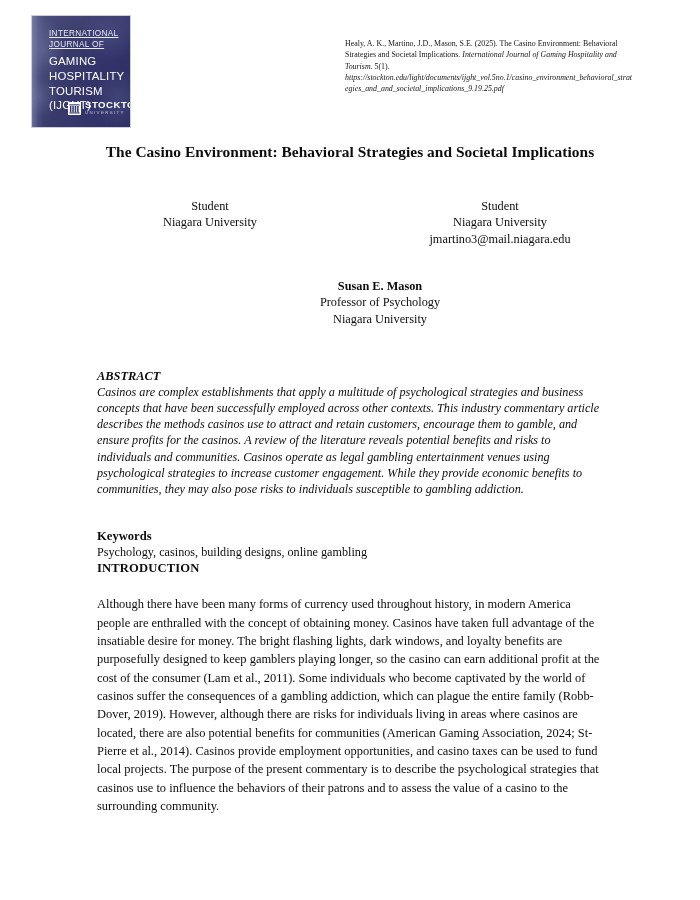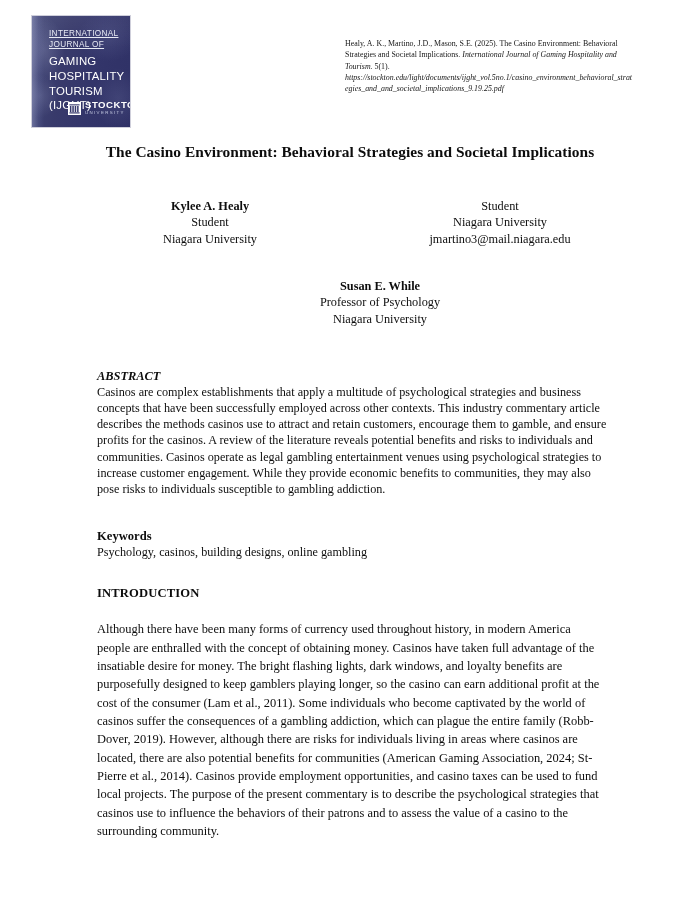--- a/index.html
+++ b/index.html
@@ -185,30 +185,31 @@
   .sec-head {
     font-weight: bold;
     font-size: 12.6px;
     line-height: 16px;
   }
   .sec-head.abstract-head {
     font-style: italic;
     font-size: 12.4px;
   }
   .abstract-body {
+    font-style: italic;
     font-size: 12.2px;
     line-height: 16.15px;
     text-align: left;
   }
   #keywords-sec { margin-top: 31px; }
   .keywords-body {
     font-size: 12.2px;
     line-height: 16.2px;
   }
-  #intro-head { margin-top: 25px; letter-spacing: 0.15px; }
+  #intro-head { letter-spacing: 0.15px; }
   #intro-body {
     margin-top: 19px;
     font-size: 12.45px;
     line-height: 18.35px;
     text-align: left;
   }
 </style>
 </head>
 <body>
 
@@ -248,33 +249,32 @@
     <span>Healy, A. K., Martino, J.D., Mason, S.E. (2025). The Casino Environment: Behavioral Strategies and Societal Implications. </span><span class="it">International Journal of Gaming Hospitality and Tourism</span><span>. 5(1).</span>
     <span id="citation-url">https://stockton.edu/light/documents/ijght_vol.5no.1/casino_environment_behavioral_strategies_and_and_societal_implications_9.19.25.pdf</span>
   </div>
 
 </div>
 
 <div id="paper-title">The Casino Environment: Behavioral Strategies and Societal Implications</div>
 
 <div id="authors-row">
   <div class="author-block">
-    <div class="author-name">Kylee A. Healy</div>
     <div>Student</div>
     <div>Niagara University</div>
   </div>
   <div class="author-block">
     <div>Student</div>
     <div>Niagara University</div>
     <div>jmartino3@mail.niagara.edu</div>
   </div>
 </div>
 
 <div id="author-single">
-  <div class="author-name">Susan E. While</div>
+  <div class="author-name">Susan E. Mason</div>
   <div>Professor of Psychology</div>
   <div>Niagara University</div>
 </div>
 
 <div id="body-col">
 
   <section>
     <div class="sec-head abstract-head">ABSTRACT</div>
     <div class="abstract-body">Casinos are complex establishments that apply a multitude of psychological strategies and business concepts that have been successfully employed across other contexts. This industry commentary article describes the methods casinos use to attract and retain customers, encourage them to gamble, and ensure profits for the casinos. A review of the literature reveals potential benefits and risks to individuals and communities. Casinos operate as legal gambling entertainment venues using psychological strategies to increase customer engagement. While they provide economic benefits to communities, they may also pose risks to individuals susceptible to gambling addiction.</div>
   </section>

